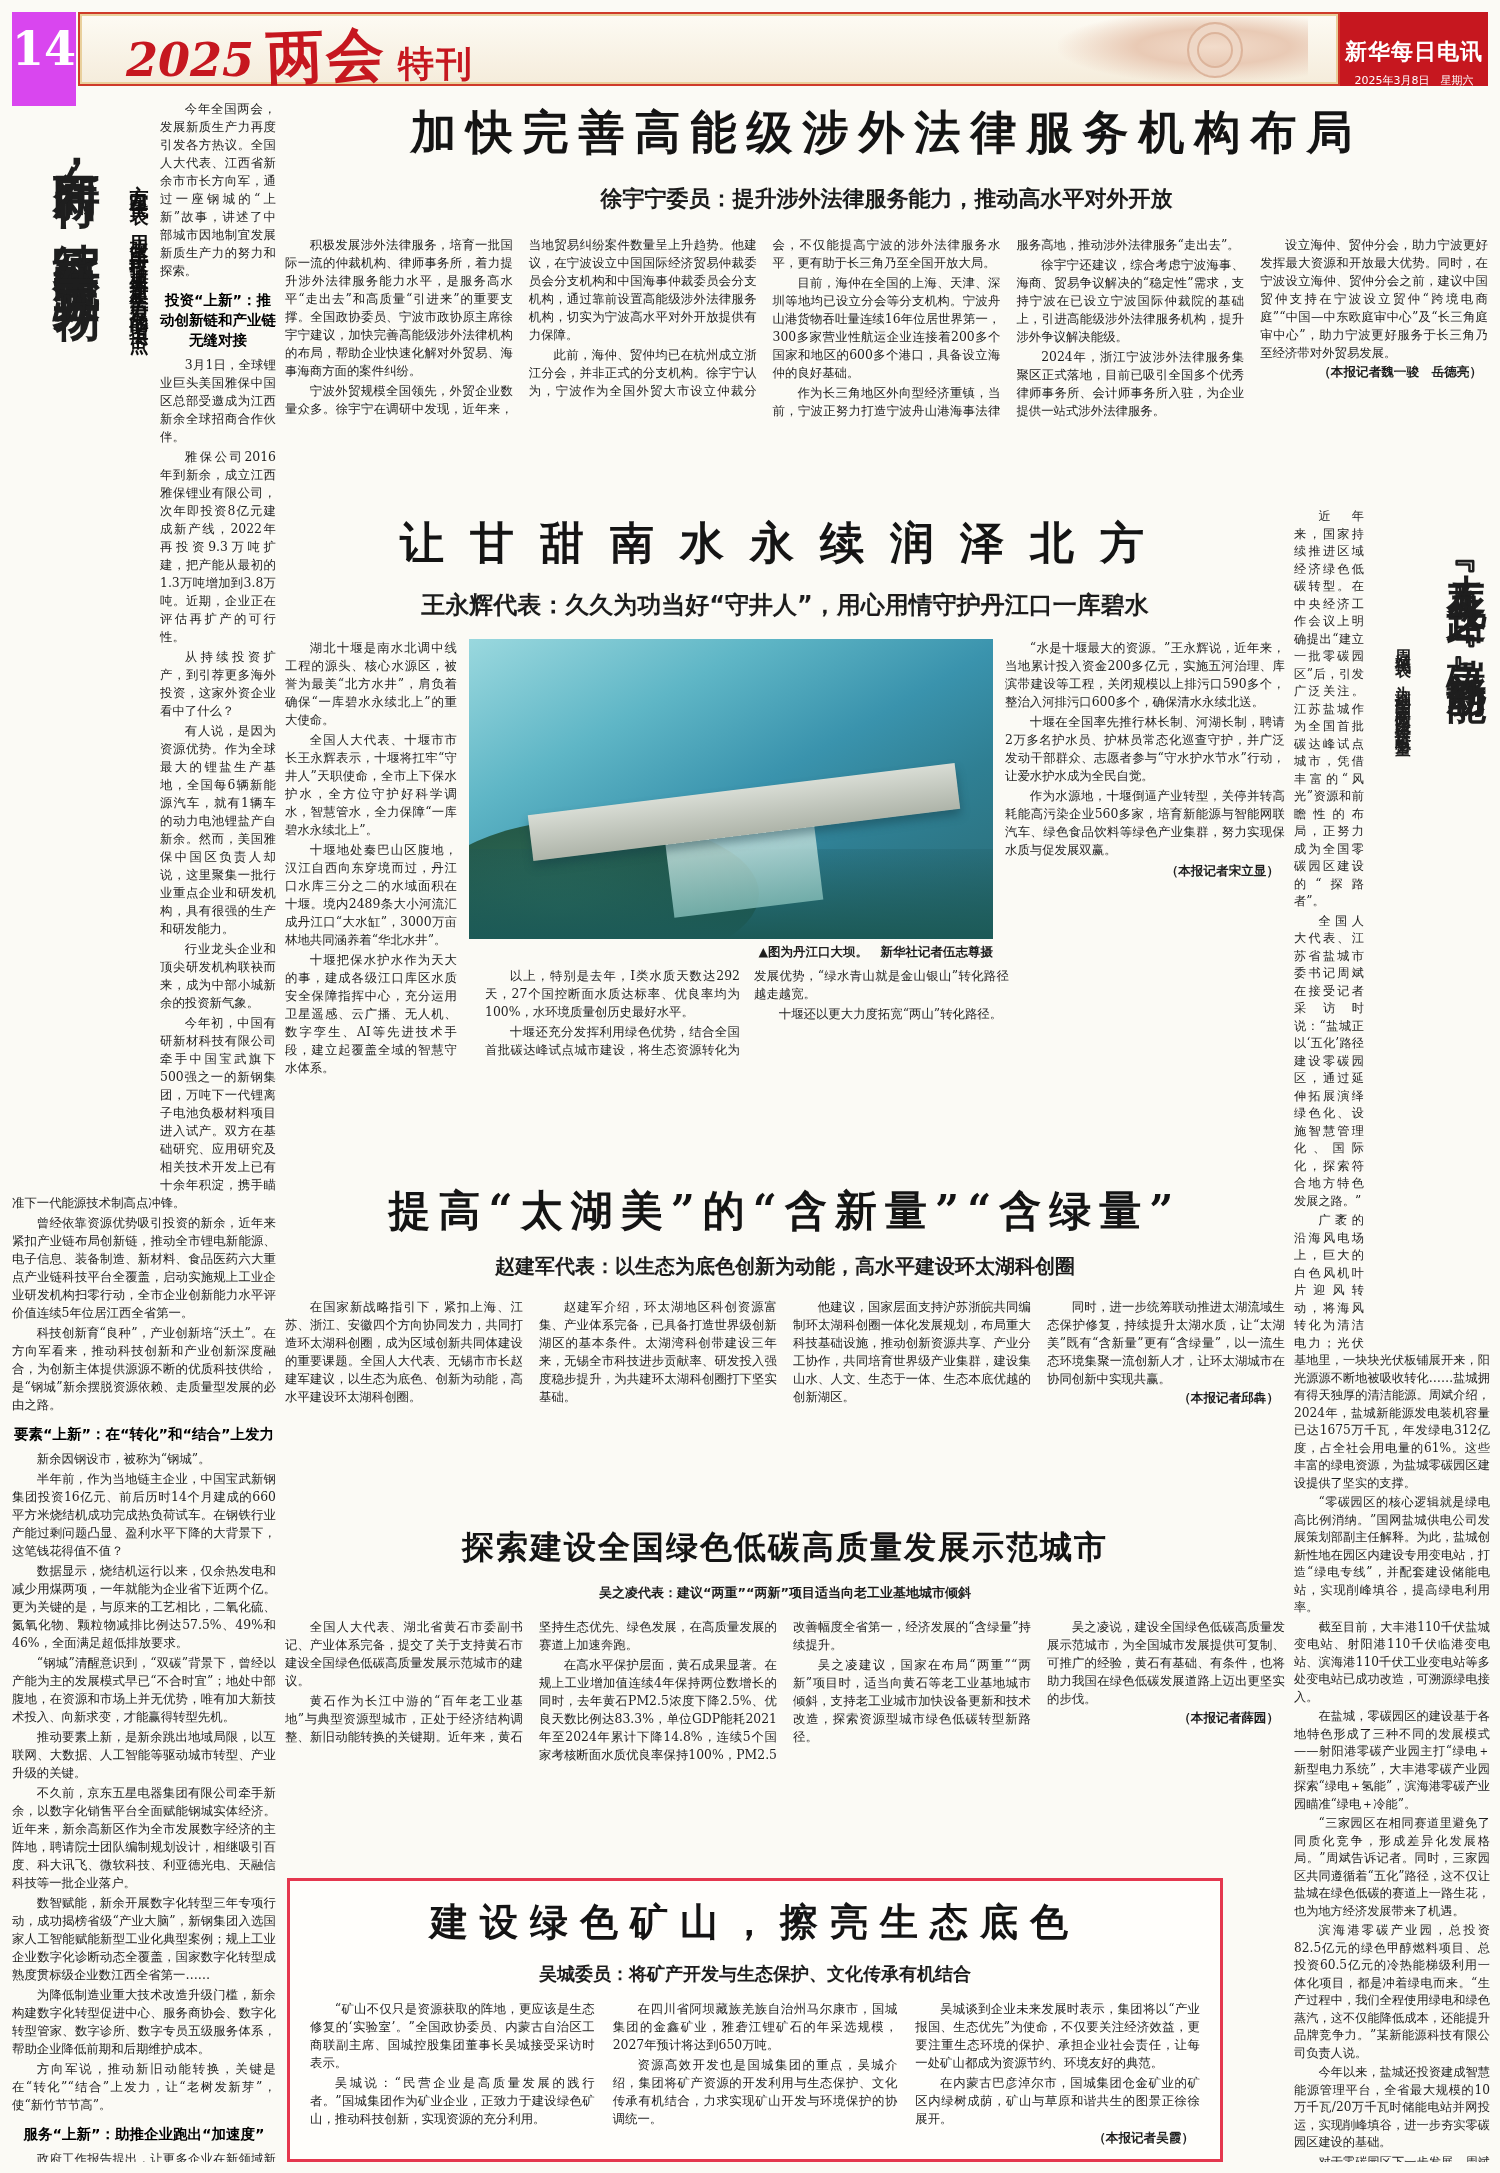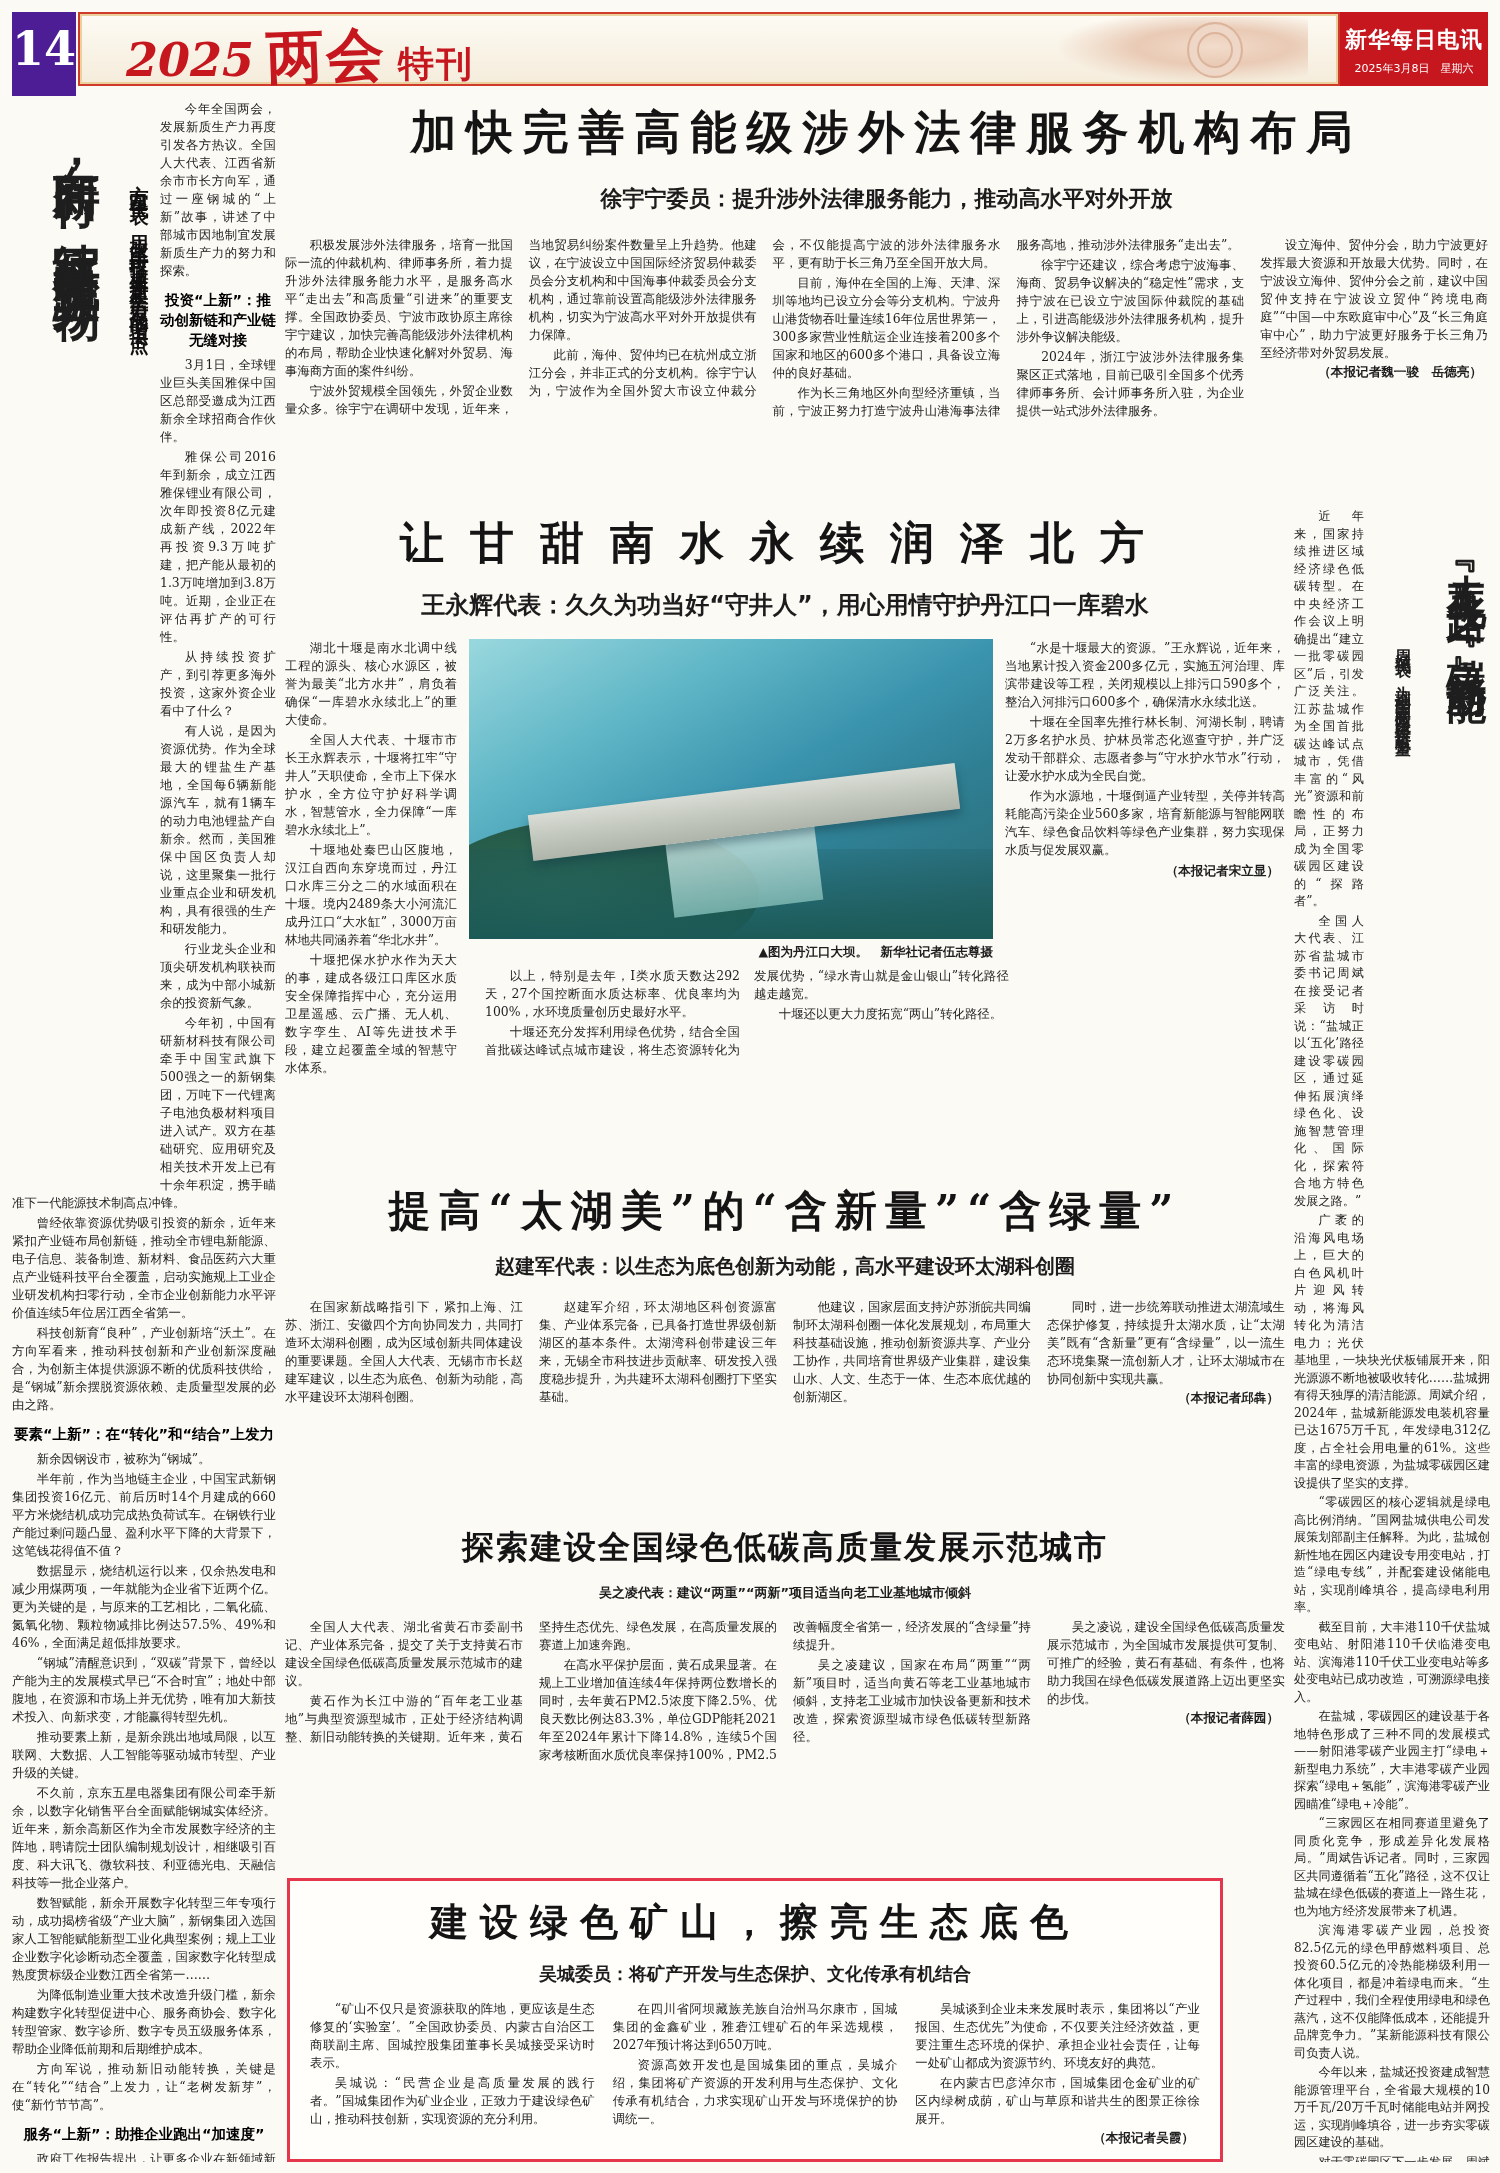--- a/index.html
+++ b/index.html
@@ -1,33 +1,33 @@
 <!DOCTYPE html>
 <html><head>
 <meta charset="utf-8">
 <style>
   html,body{margin:0;padding:0;}
   #page{position:relative;width:1500px;height:2173px;background:#fbfaf5;font-family:"DejaVu Serif",serif;color:#1e1e1e;overflow:hidden;}
   
   .hdr{position:absolute;left:12px;top:12px;width:1476px;height:74px;}
-  .pgnum{position:absolute;left:0;top:0;width:64px;height:84px;background:#4c1d95;color:#fff;
+  .pgnum{position:absolute;left:0;top:0;width:64px;height:94px;background:#d946ef;color:#fff;
          font:bold 46px/74px "DejaVu Serif",serif;text-align:center;}
   .strip{position:absolute;left:66px;top:0;width:1262px;height:74px;box-sizing:border-box;
          background:linear-gradient(180deg,#fdfbf4,#f5ecdb);border:2px solid #cf3a2a;
          box-shadow:inset 0 0 0 2px #e9d09c;}
   .strip-text{position:absolute;left:46px;top:4px;display:flex;align-items:baseline;gap:12px;color:#c6171f;}
   .y2025{font:italic bold 46px "DejaVu Serif",serif;}
   .lianghui{font:bold 58px "DejaVu Serif",serif;transform:rotate(-2deg);letter-spacing:2px;}
   .tekan{font:bold 36px "Liberation Sans",sans-serif;letter-spacing:2px;}
   .rose{position:absolute;right:30px;top:3px;width:250px;height:66px;
         background:radial-gradient(ellipse at 62% 45%, #f2dccb 0%, #e9cab5 35%, rgba(247,238,228,0) 72%);}
   .rose-ring{position:absolute;right:95px;top:8px;width:52px;height:52px;border-radius:50%;
         border:2px solid #dcb49b;box-shadow:inset 0 0 0 8px #eed7c6, inset 0 0 0 10px #dcb49b;}
   .mast{position:absolute;right:0;top:0;width:148px;height:74px;background:#c6171f;color:#fff;text-align:center;box-sizing:border-box;}
-  .mast-logo{font:bold 22px/30px "DejaVu Serif",serif;padding-top:12px;letter-spacing:1px;}
+  .mast-logo{font:bold 22px/30px "DejaVu Serif",serif;padding-top:24px;letter-spacing:1px;}
   .mast-date{font:11px/14px "DejaVu Sans",sans-serif;margin-top:8px;}
   
   .para{font:12.4px/18px "DejaVu Serif",serif;text-indent:2em;margin:0 0 2px;text-align:justify;}
   .subhead{font:bold 14.5px/20px "DejaVu Sans",sans-serif;text-align:center;margin:10px 0 6px;color:#000;}
   .byline{text-align:right;font:bold 12.6px/20px "DejaVu Serif",serif;padding-right:6px;}
   .art{position:absolute;}
   .art-title{text-align:center;font-weight:bold;font-family:"DejaVu Serif",serif;color:#141414;margin:0;}
   .art-kicker{text-align:center;font-family:"DejaVu Sans",sans-serif;font-weight:bold;color:#1c1c1c;margin:0;}
   .cols{text-align:justify;overflow:hidden;}
   

